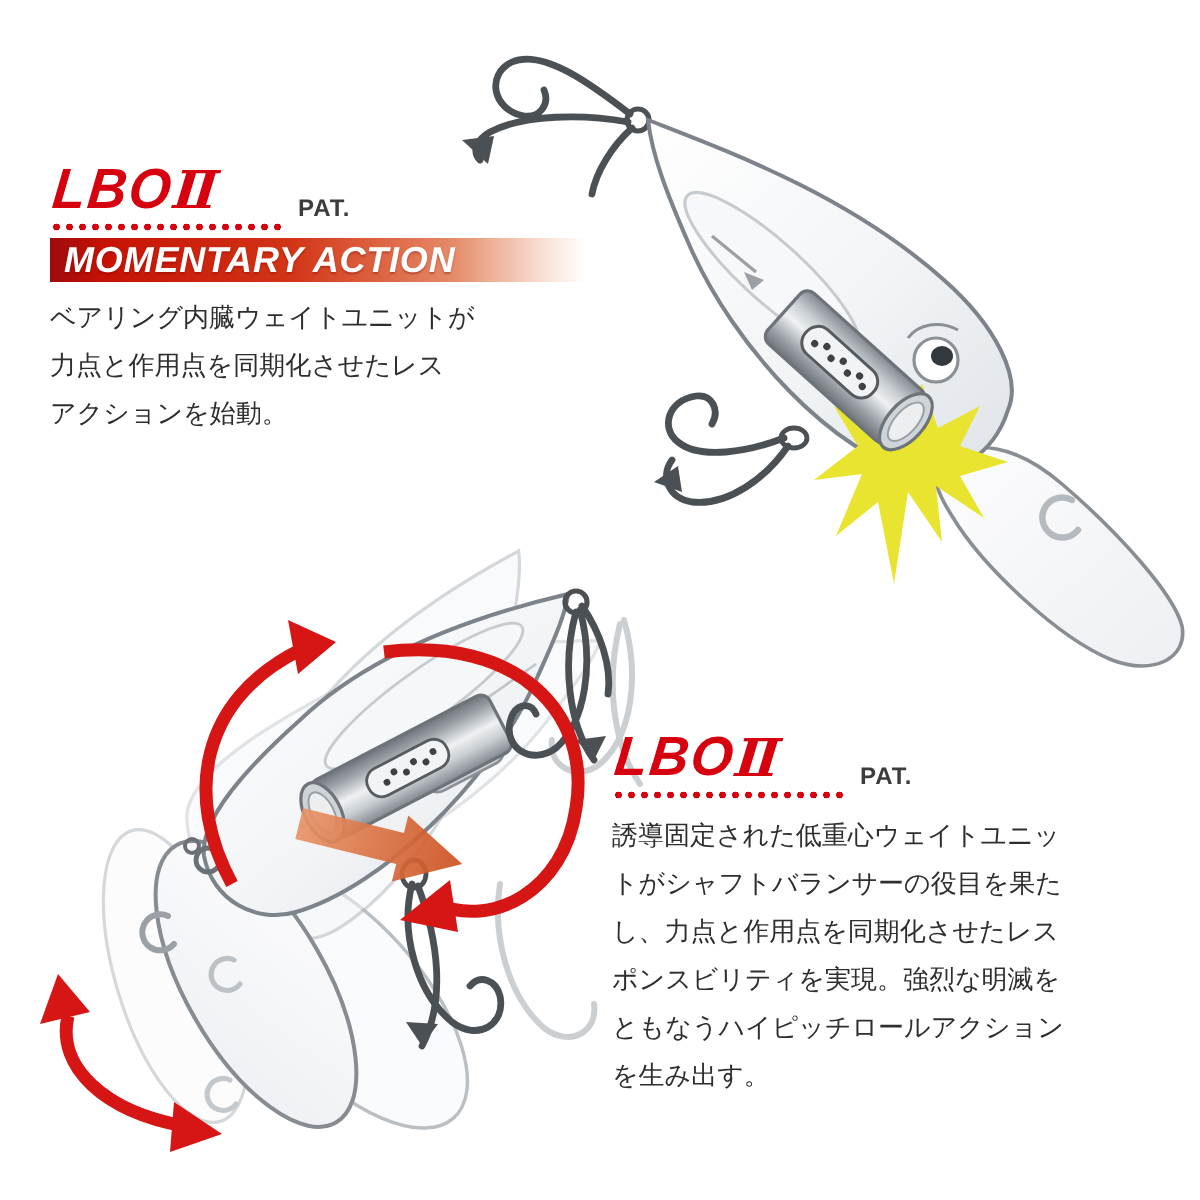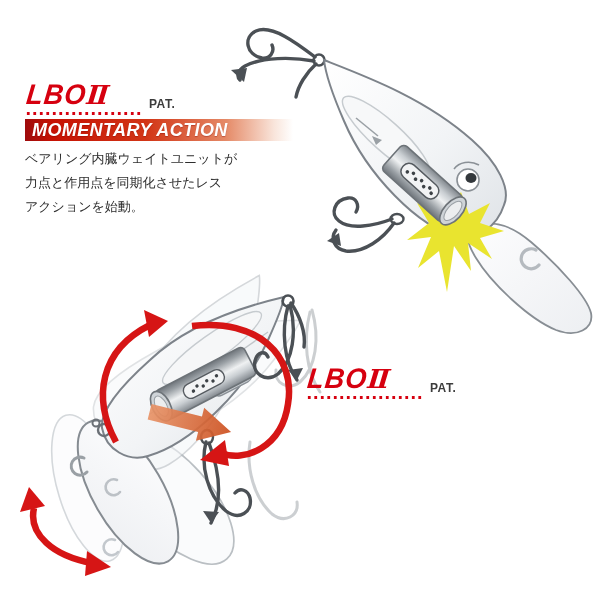--- a/index.html
+++ b/index.html
@@ -228,15 +228,23 @@
   </div>
 
   <div class="info info-bottom">
     <div class="logo-row">
       <span class="lbo-logo">
         <span class="lbo-text">LBO</span><span class="lbo-numeral">Ⅱ</span>
         <div class="lbo-dots"></div>
       </span>
       <span class="pat">PAT.</span>
     </div>
+    <div class="body-text">
+      <div>誘導固定された低重心ウェイトユニッ</div>
+      <div>トがシャフトバランサーの役目を果た</div>
+      <div>し、力点と作用点を同期化させたレス</div>
+      <div>ポンスビリティを実現。強烈な明滅を</div>
+      <div>ともなうハイピッチロールアクション</div>
+      <div>を生み出す。</div>
+    </div>
   </div>
 
 </div>
 
 </body></html>

